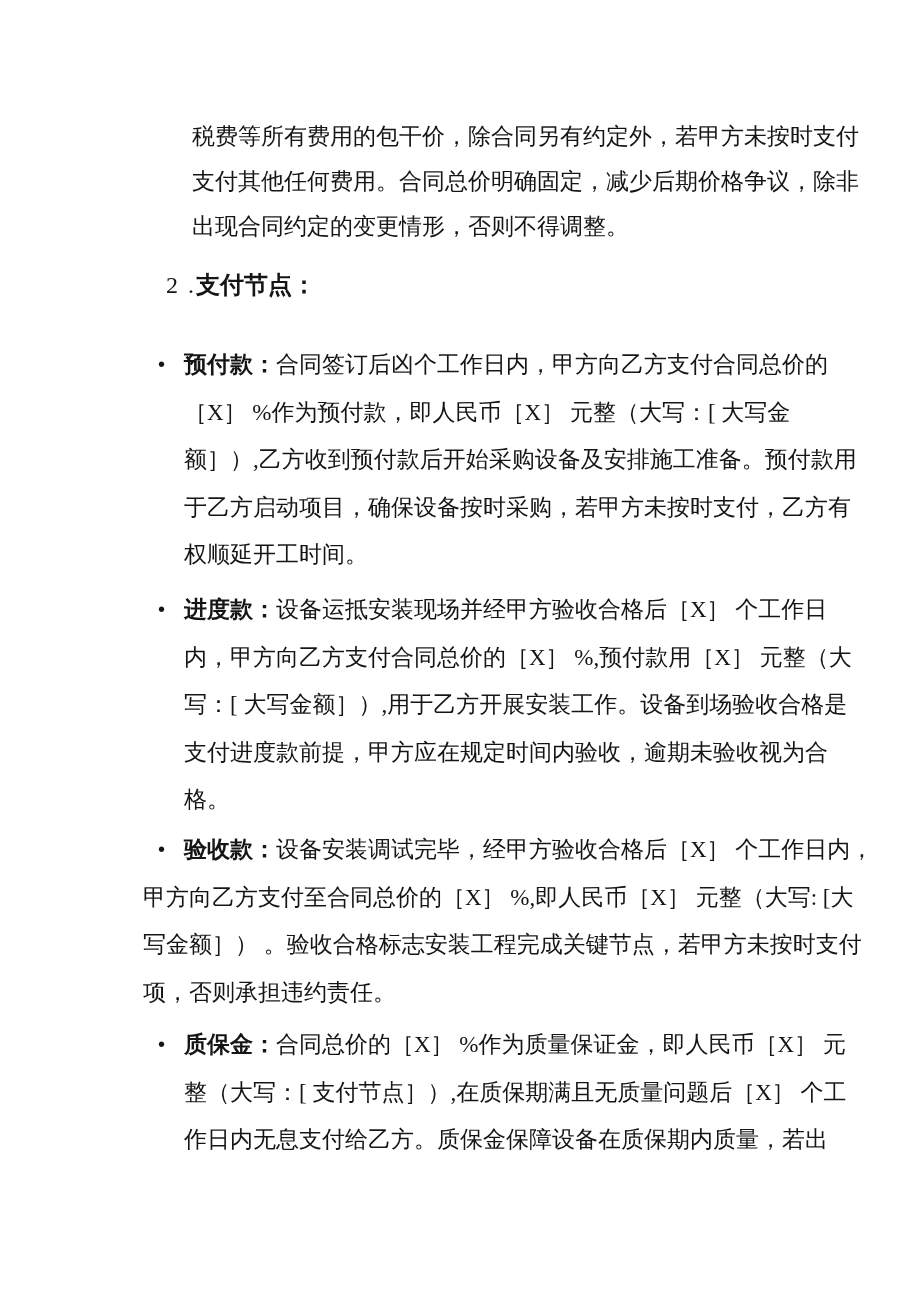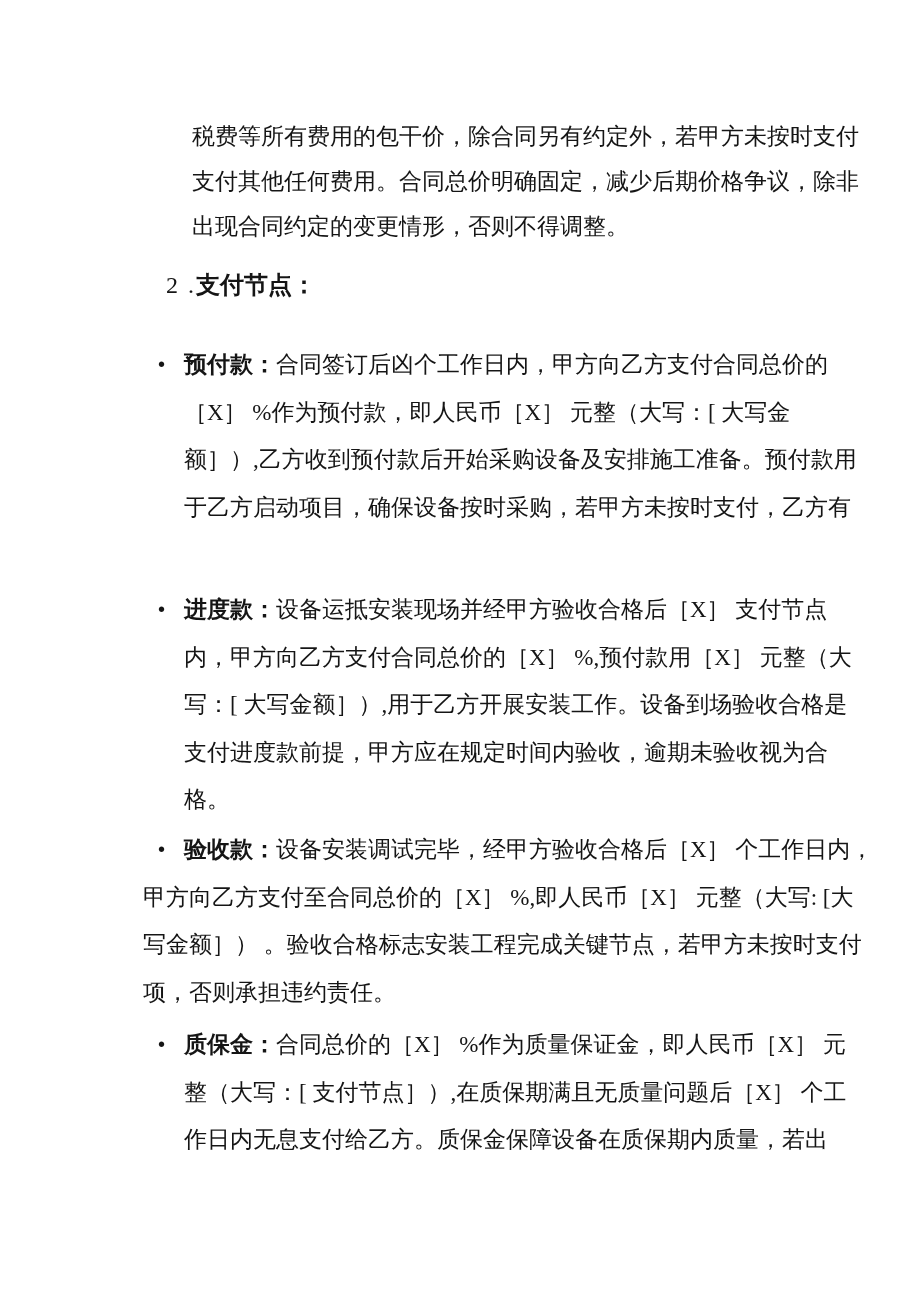--- a/index.html
+++ b/index.html
@@ -96,27 +96,28 @@
     <span class="num">2 .</span><span class="title">支付节点：</span>
   </div>
 
   <div class="bullet bullet-1">
     <span class="marker">•</span>
     <div class="content">
       <div class="line"><span class="lbl">预付款：</span><span>合同签订后凶个工作日内，甲方向乙方支付合同总价的</span></div>
       <div class="line">［X］ %作为预付款，即人民币［X］ 元整（大写：[ 大写金</div>
       <div class="line">额］）,乙方收到预付款后开始采购设备及安排施工准备。预付款用</div>
       <div class="line">于乙方启动项目，确保设备按时采购，若甲方未按时支付，乙方有</div>
+      <div class="line">权顺延开工时间。</div>
     </div>
   </div>
 
   <div class="bullet bullet-2">
     <span class="marker">•</span>
     <div class="content">
-      <div class="line"><span class="lbl">进度款：</span><span>设备运抵安装现场并经甲方验收合格后［X］ 支付节点</span></div>
+      <div class="line"><span class="lbl">进度款：</span><span>设备运抵安装现场并经甲方验收合格后［X］ 个工作日</span></div>
       <div class="line">内，甲方向乙方支付合同总价的［X］ %,预付款用［X］ 元整（大</div>
       <div class="line">写：[ 大写金额］）,用于乙方开展安装工作。设备到场验收合格是</div>
       <div class="line">支付进度款前提，甲方应在规定时间内验收，逾期未验收视为合</div>
       <div class="line">格。</div>
     </div>
   </div>
 
   <div class="bullet bullet-3">
     <span class="marker">•</span>
     <div class="content">

